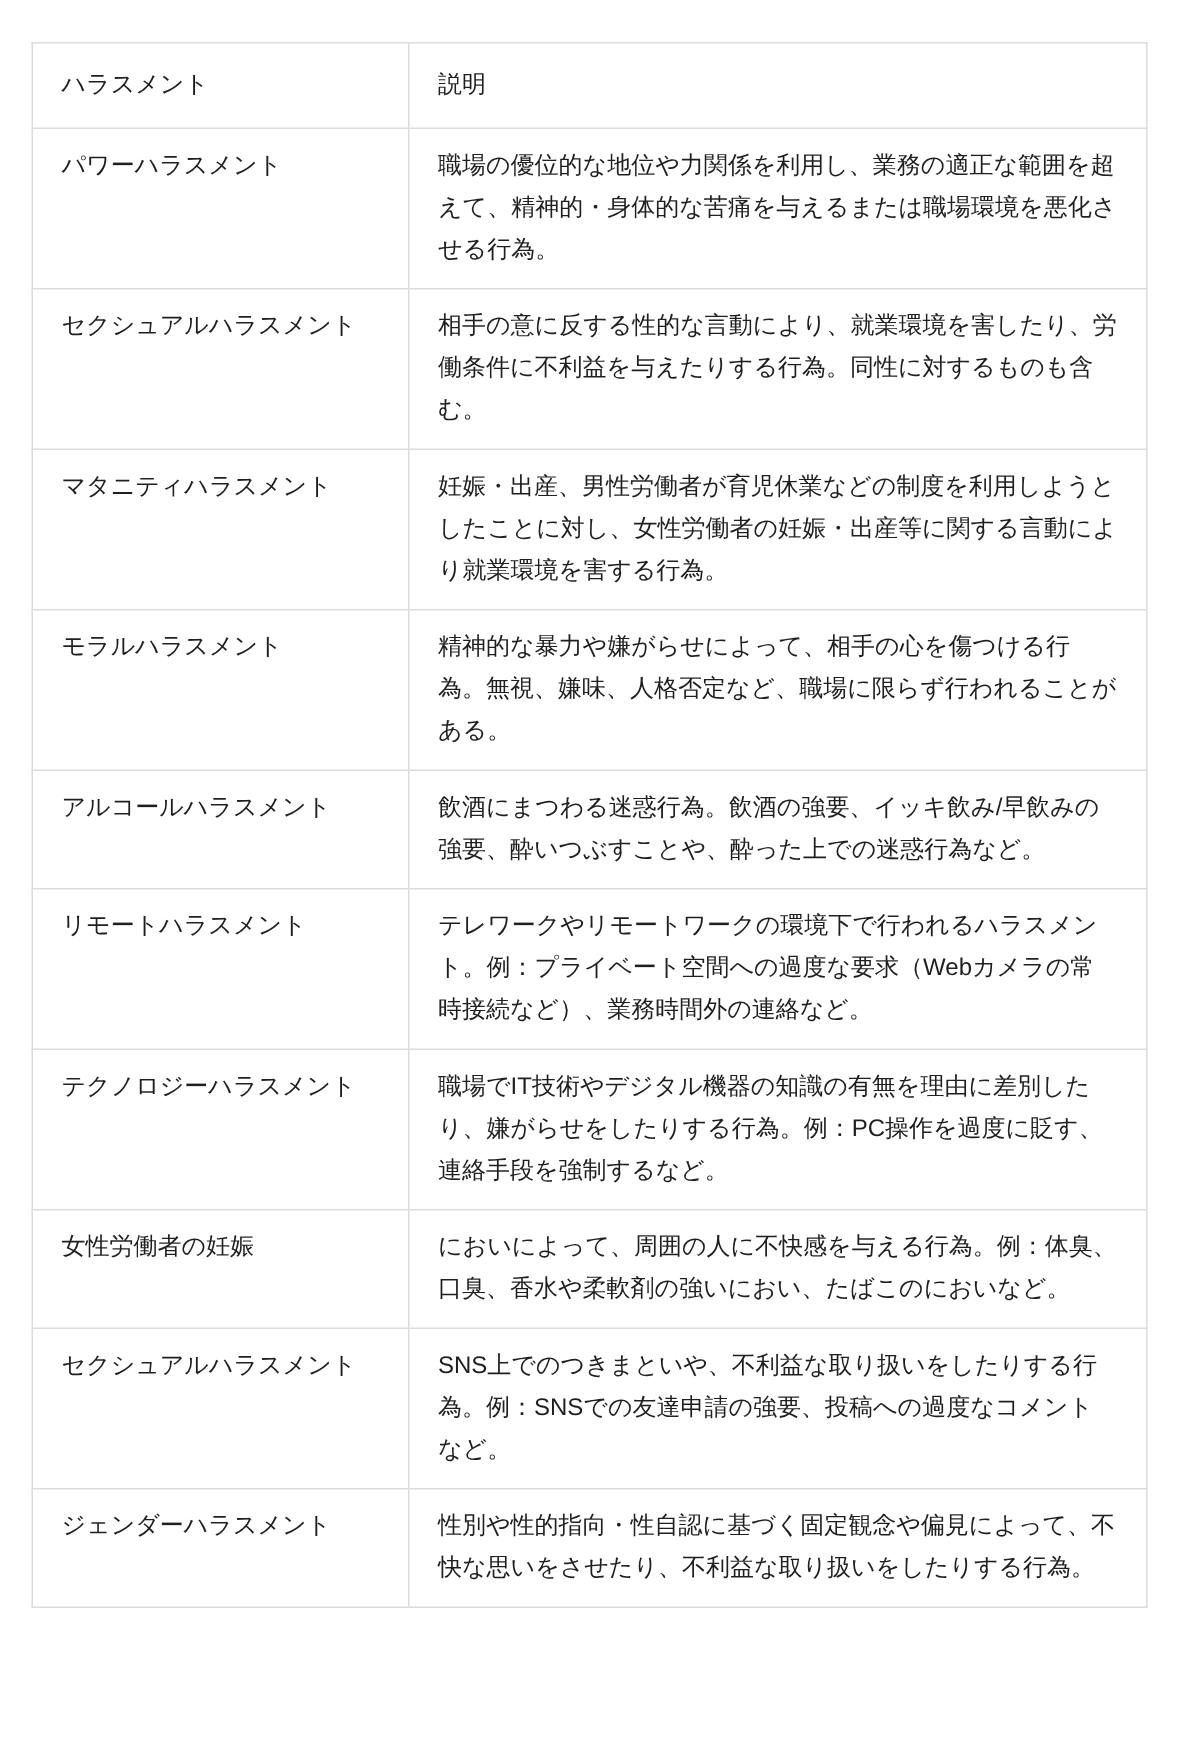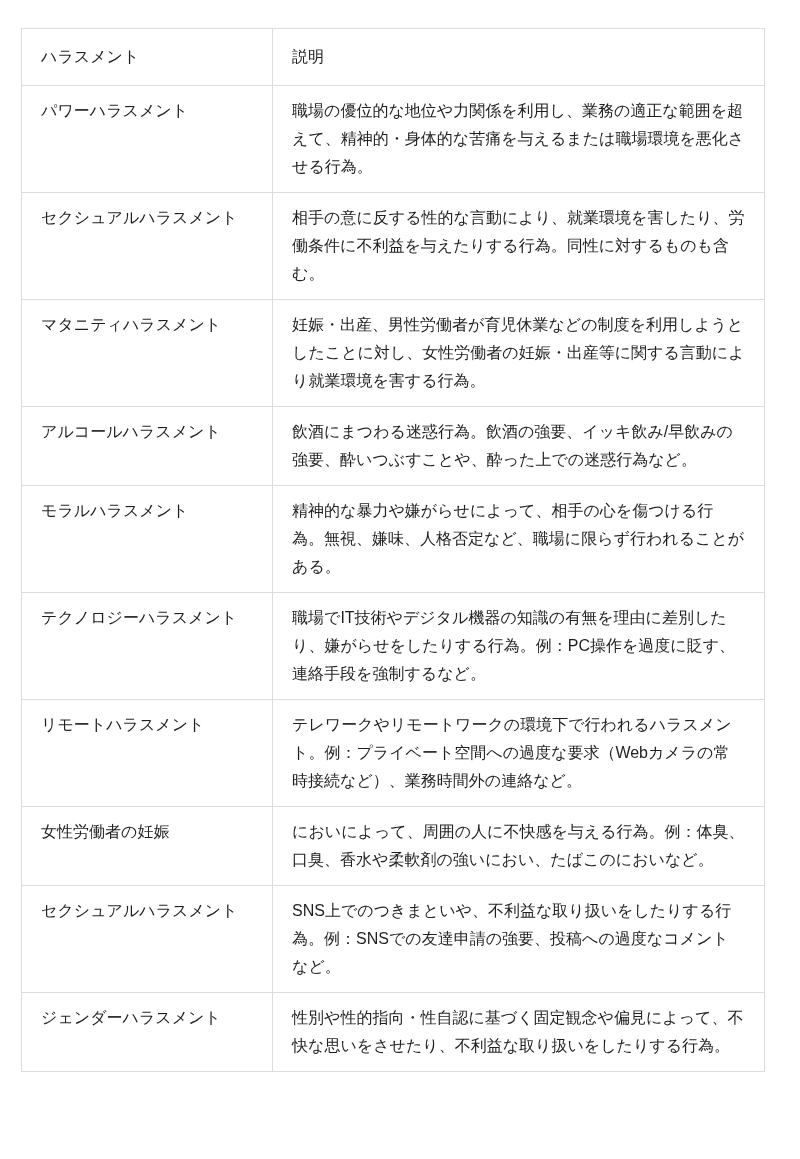--- a/index.html
+++ b/index.html
@@ -71,37 +71,37 @@
     <td>相手の意に反する性的な言動により、就業環境を害したり、労働条件に不利益を与えたりする行為。同性に対するものも含む。</td>
   </tr>
 
   <tr>
     <td>マタニティハラスメント</td>
     <td>妊娠・出産、男性労働者が育児休業などの制度を利用しようとしたことに対し、女性労働者の妊娠・出産等に関する言動により就業環境を害する行為。</td>
   </tr>
 
 
   <tr>
+    <td>モラルハラスメント</td>
+    <td>精神的な暴力や嫌がらせによって、相手の心を傷つける行為。無視、嫌味、人格否定など、職場に限らず行われることがある。</td>
+  </tr>
+
+  <tr>
     <td>アルコールハラスメント</td>
     <td>飲酒にまつわる迷惑行為。飲酒の強要、イッキ飲み/早飲みの強要、酔いつぶすことや、酔った上での迷惑行為など。</td>
   </tr>
 
   <tr>
-    <td>モラルハラスメント</td>
-    <td>精神的な暴力や嫌がらせによって、相手の心を傷つける行為。無視、嫌味、人格否定など、職場に限らず行われることがある。</td>
+    <td>リモートハラスメント</td>
+    <td>テレワークやリモートワークの環境下で行われるハラスメント。例：プライベート空間への過度な要求（Webカメラの常時接続など）、業務時間外の連絡など。</td>
   </tr>
 
   <tr>
     <td>テクノロジーハラスメント</td>
     <td>職場でIT技術やデジタル機器の知識の有無を理由に差別したり、嫌がらせをしたりする行為。例：PC操作を過度に貶す、連絡手段を強制するなど。</td>
-  </tr>
-
-  <tr>
-    <td>リモートハラスメント</td>
-    <td>テレワークやリモートワークの環境下で行われるハラスメント。例：プライベート空間への過度な要求（Webカメラの常時接続など）、業務時間外の連絡など。</td>
   </tr>
 
   <tr>
     <td>女性労働者の妊娠</td>
     <td>においによって、周囲の人に不快感を与える行為。例：体臭、口臭、香水や柔軟剤の強いにおい、たばこのにおいなど。</td>
   </tr>
 
   <tr>
     <td>セクシュアルハラスメント</td>
     <td>SNS上でのつきまといや、不利益な取り扱いをしたりする行為。例：SNSでの友達申請の強要、投稿への過度なコメントなど。</td>

